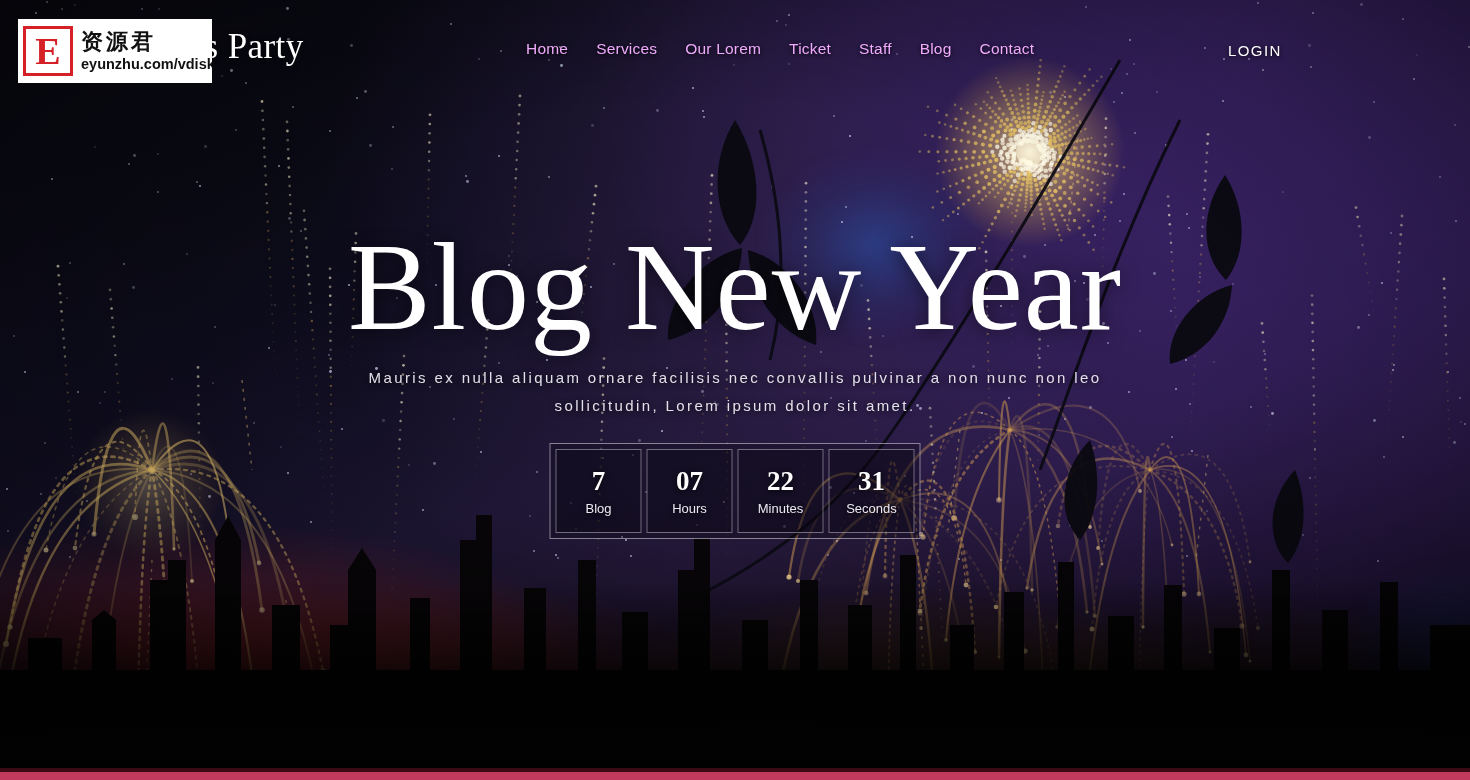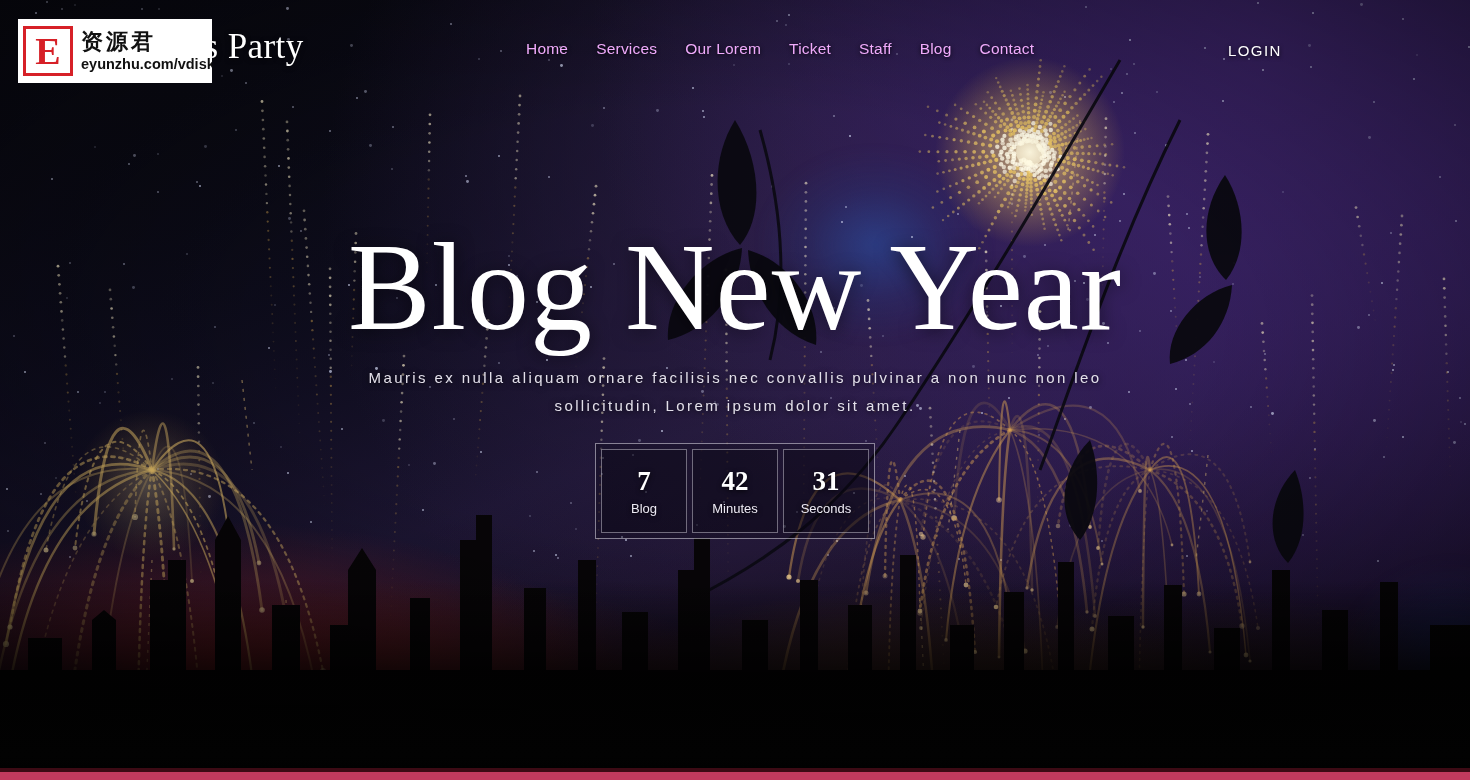--- a/index.html
+++ b/index.html
@@ -2131,21 +2131,25 @@
   <div class="hero">
     <h1 class="hero-title">Blog New Year</h1>
     <p class="hero-sub">Mauris ex nulla aliquam ornare facilisis nec convallis pulvinar a non nunc non leo sollicitudin, Lorem ipsum dolor sit amet.</p>
 
     <div class="countdown">
       <div class="cd-box">
         <div class="cd-num">7</div>
         <div class="cd-label">Blog</div>
       </div>
       <div class="cd-box">
-        <div class="cd-num">42</div>
+        <div class="cd-num">07</div>
+        <div class="cd-label">Hours</div>
+      </div>
+      <div class="cd-box">
+        <div class="cd-num">22</div>
         <div class="cd-label">Minutes</div>
       </div>
       <div class="cd-box">
         <div class="cd-num">31</div>
         <div class="cd-label">Seconds</div>
       </div>
     </div>
 
   </div>
 

